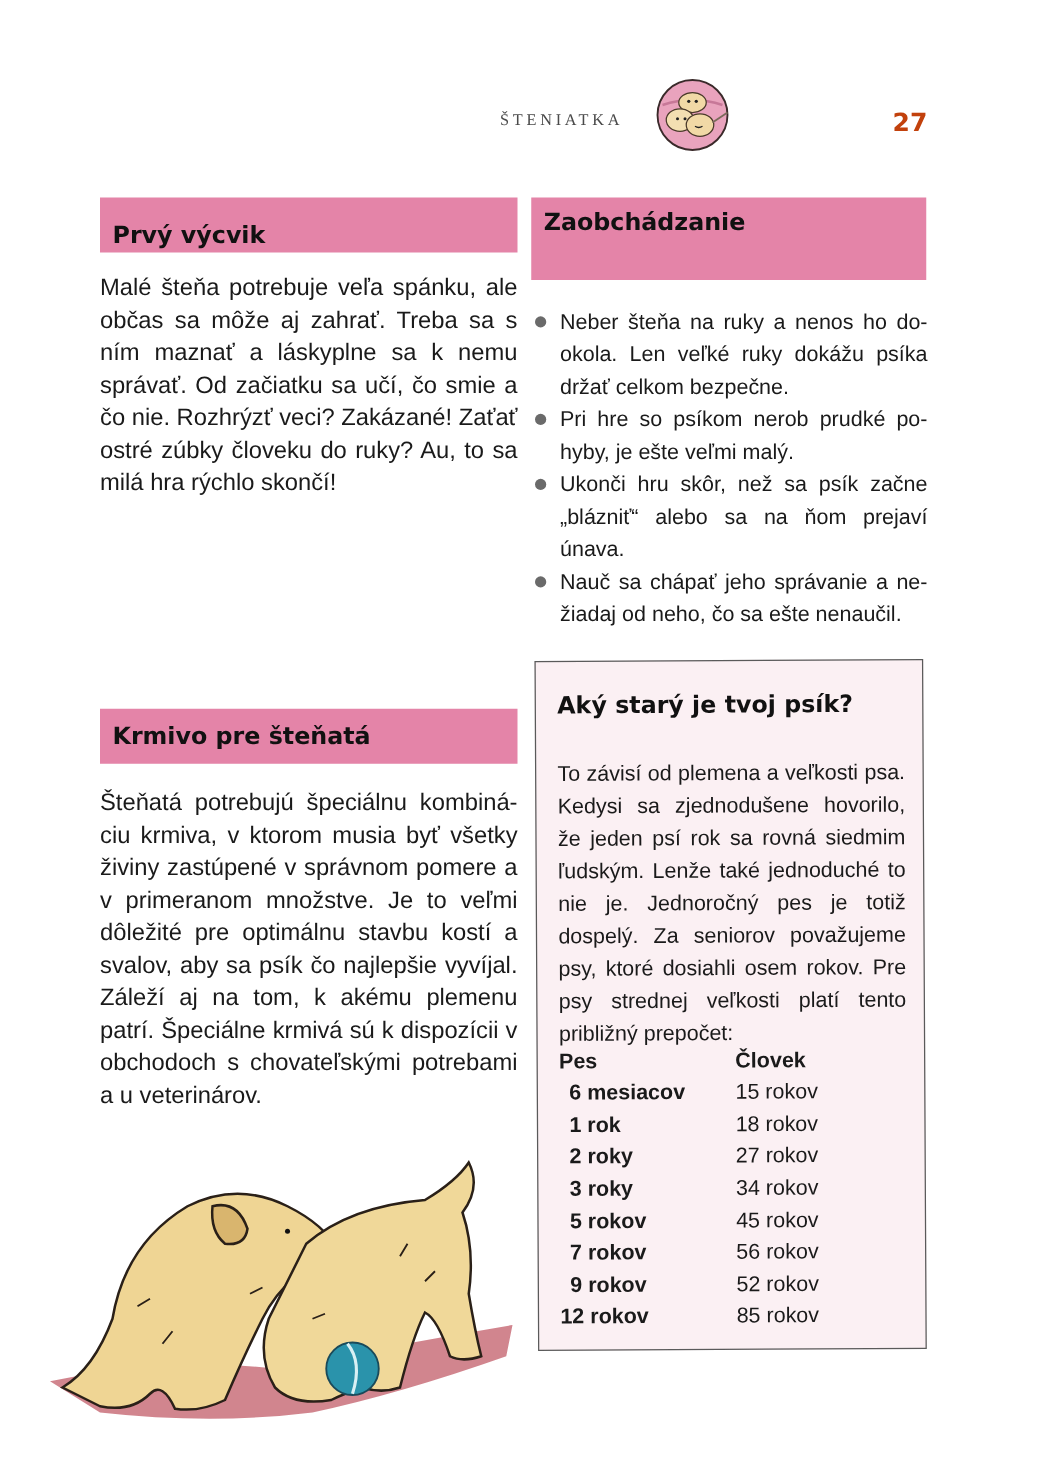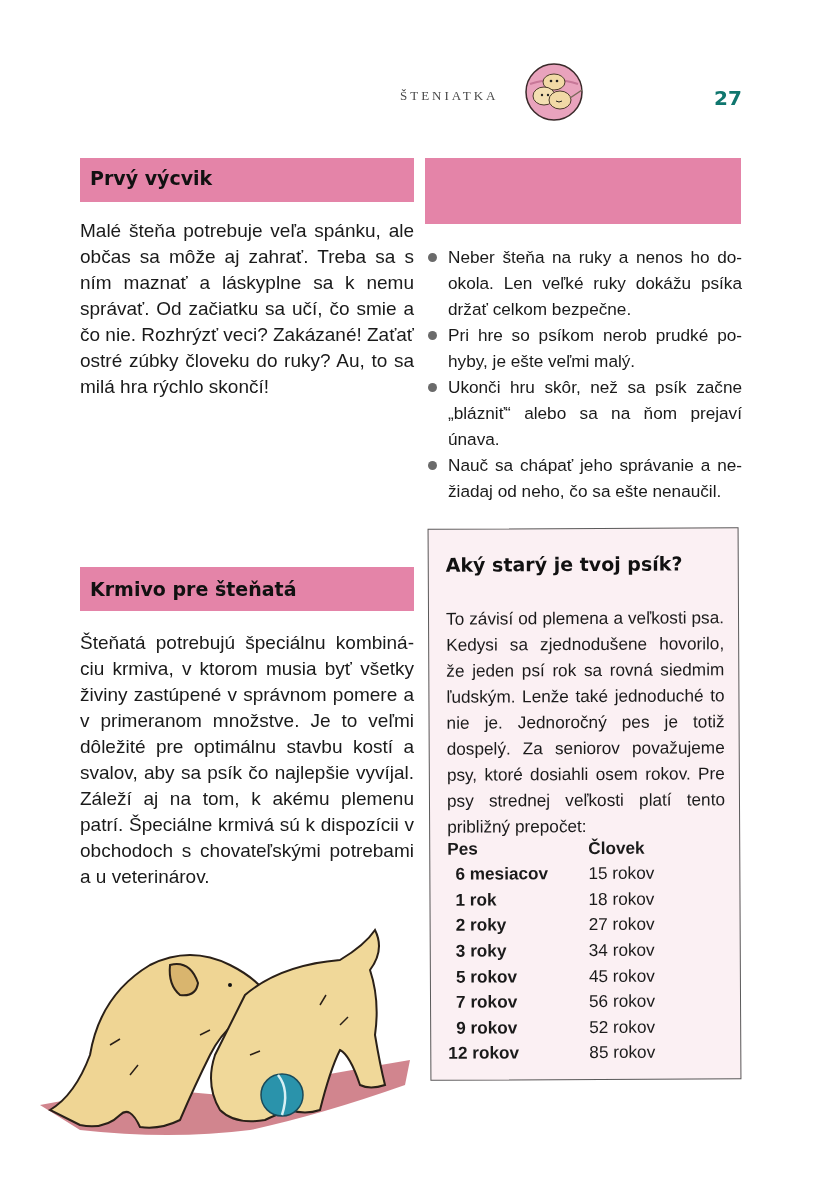--- a/index.html
+++ b/index.html
@@ -8,29 +8,29 @@
 
   .running-head {
     position: absolute; top: 88px; left: 400px;
     font-size: 13px; letter-spacing: 3px; color: #4a4a4a; font-family: Liberation Serif, serif;
   }
   .head-emblem {
     position: absolute; top: 62px; left: 524px; width: 60px; height: 60px;
   }
   .page-number {
     position: absolute; top: 86px; left: 714px;
-    font-size: 20px; font-weight: bold; color: #0f766e; font-family: "DejaVu Sans", sans-serif;
+    font-size: 20px; font-weight: bold; color: #c2410c; font-family: "DejaVu Sans", sans-serif;
   }
 
   .heading-bar {
     position: absolute; background: #e484a8;
     font-weight: bold; color: #111; font-family: "DejaVu Sans", sans-serif;
     font-size: 19px; line-height: 24px; padding: 6px 10px;
   }
-  .heading-bar.h1 { top: 158px; left: 80px; width: 334px; height: 44px; padding-top: 8px; }
+  .heading-bar.h1 { top: 158px; left: 80px; width: 334px; height: 44px; padding-top: 18px; }
   .heading-bar.h2 { top: 158px; left: 425px; width: 316px; height: 66px; padding-top: 8px; }
   .heading-bar.h3 { top: 567px; left: 80px; width: 334px; height: 44px; padding-top: 10px; }
 
   .body-text {
     position: absolute; font-family: "Liberation Sans", sans-serif;
     font-size: 19px; line-height: 26px; text-align: justify; color: #1a1a1a;
     hyphens: manual;
   }
   .body-text p.indent { text-indent: 30px; }
   .col-left-1 { top: 218px; left: 80px; width: 334px; }
@@ -87,20 +87,21 @@
   </svg>
 </div>
 <div class="page-number">27</div>
 
 <div class="heading-bar h1">Prvý výcvik</div>
 <div class="body-text col-left-1">
   <p>Malé šteňa potrebuje veľa spánku, ale občas sa môže aj zahrať. Treba sa s ním maznať a láskyplne sa k nemu správať. Od začiatku sa učí, čo smie a čo nie. Rozhrýzť veci? Zakázané! Zaťať ostré zúbky človeku do ruky? Au, to sa milá hra rýchlo skončí!</p>
 </div>
 
 <div class="heading-bar h2">
+  <div>Zaobchádzanie</div>
 </div>
 <ul class="bullets">
   <li><span class="dot"></span><span>Neber šteňa na ruky a nenos ho do­okola. Len veľké ruky dokážu psíka držať celkom bezpečne.</span></li>
   <li><span class="dot"></span><span>Pri hre so psíkom nerob prudké po­hyby, je ešte veľmi malý.</span></li>
   <li><span class="dot"></span><span>Ukonči hru skôr, než sa psík začne „blázniť“ alebo sa na ňom prejaví únava.</span></li>
   <li><span class="dot"></span><span>Nauč sa chápať jeho správanie a ne­žiadaj od neho, čo sa ešte nenaučil.</span></li>
 </ul>
 
 <div class="heading-bar h3">Krmivo pre šteňatá</div>
 <div class="body-text col-left-2">

